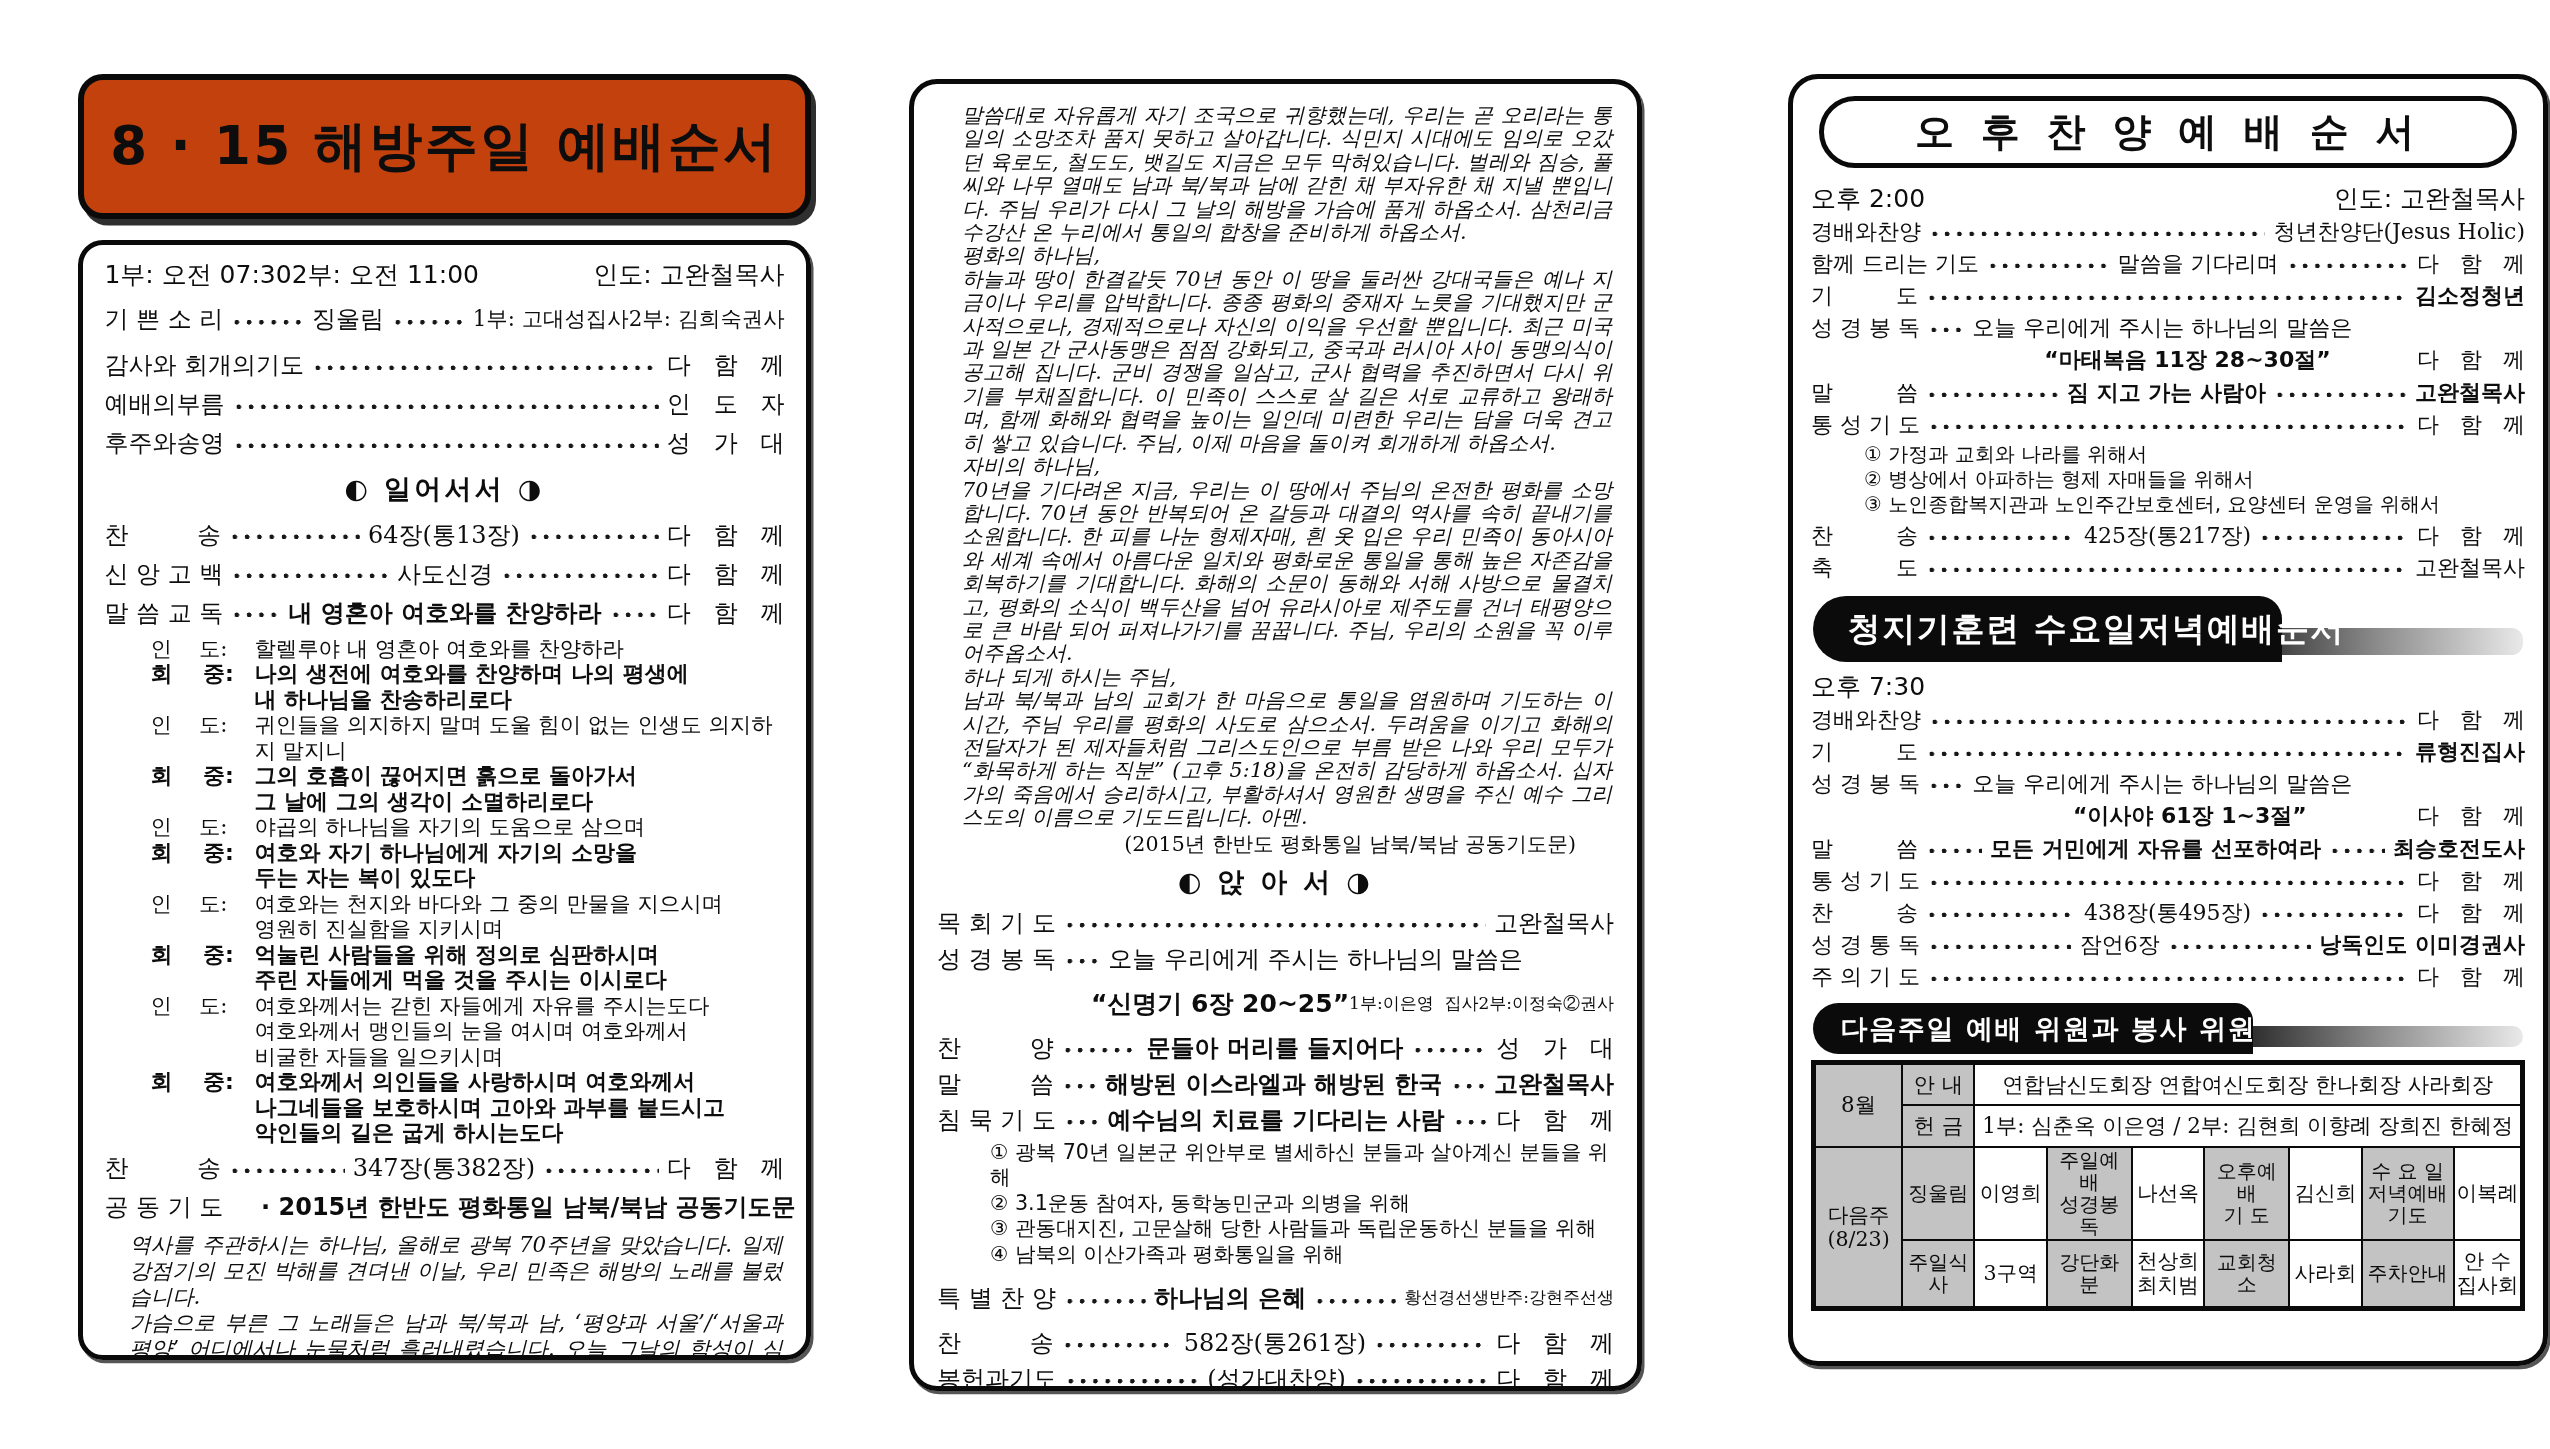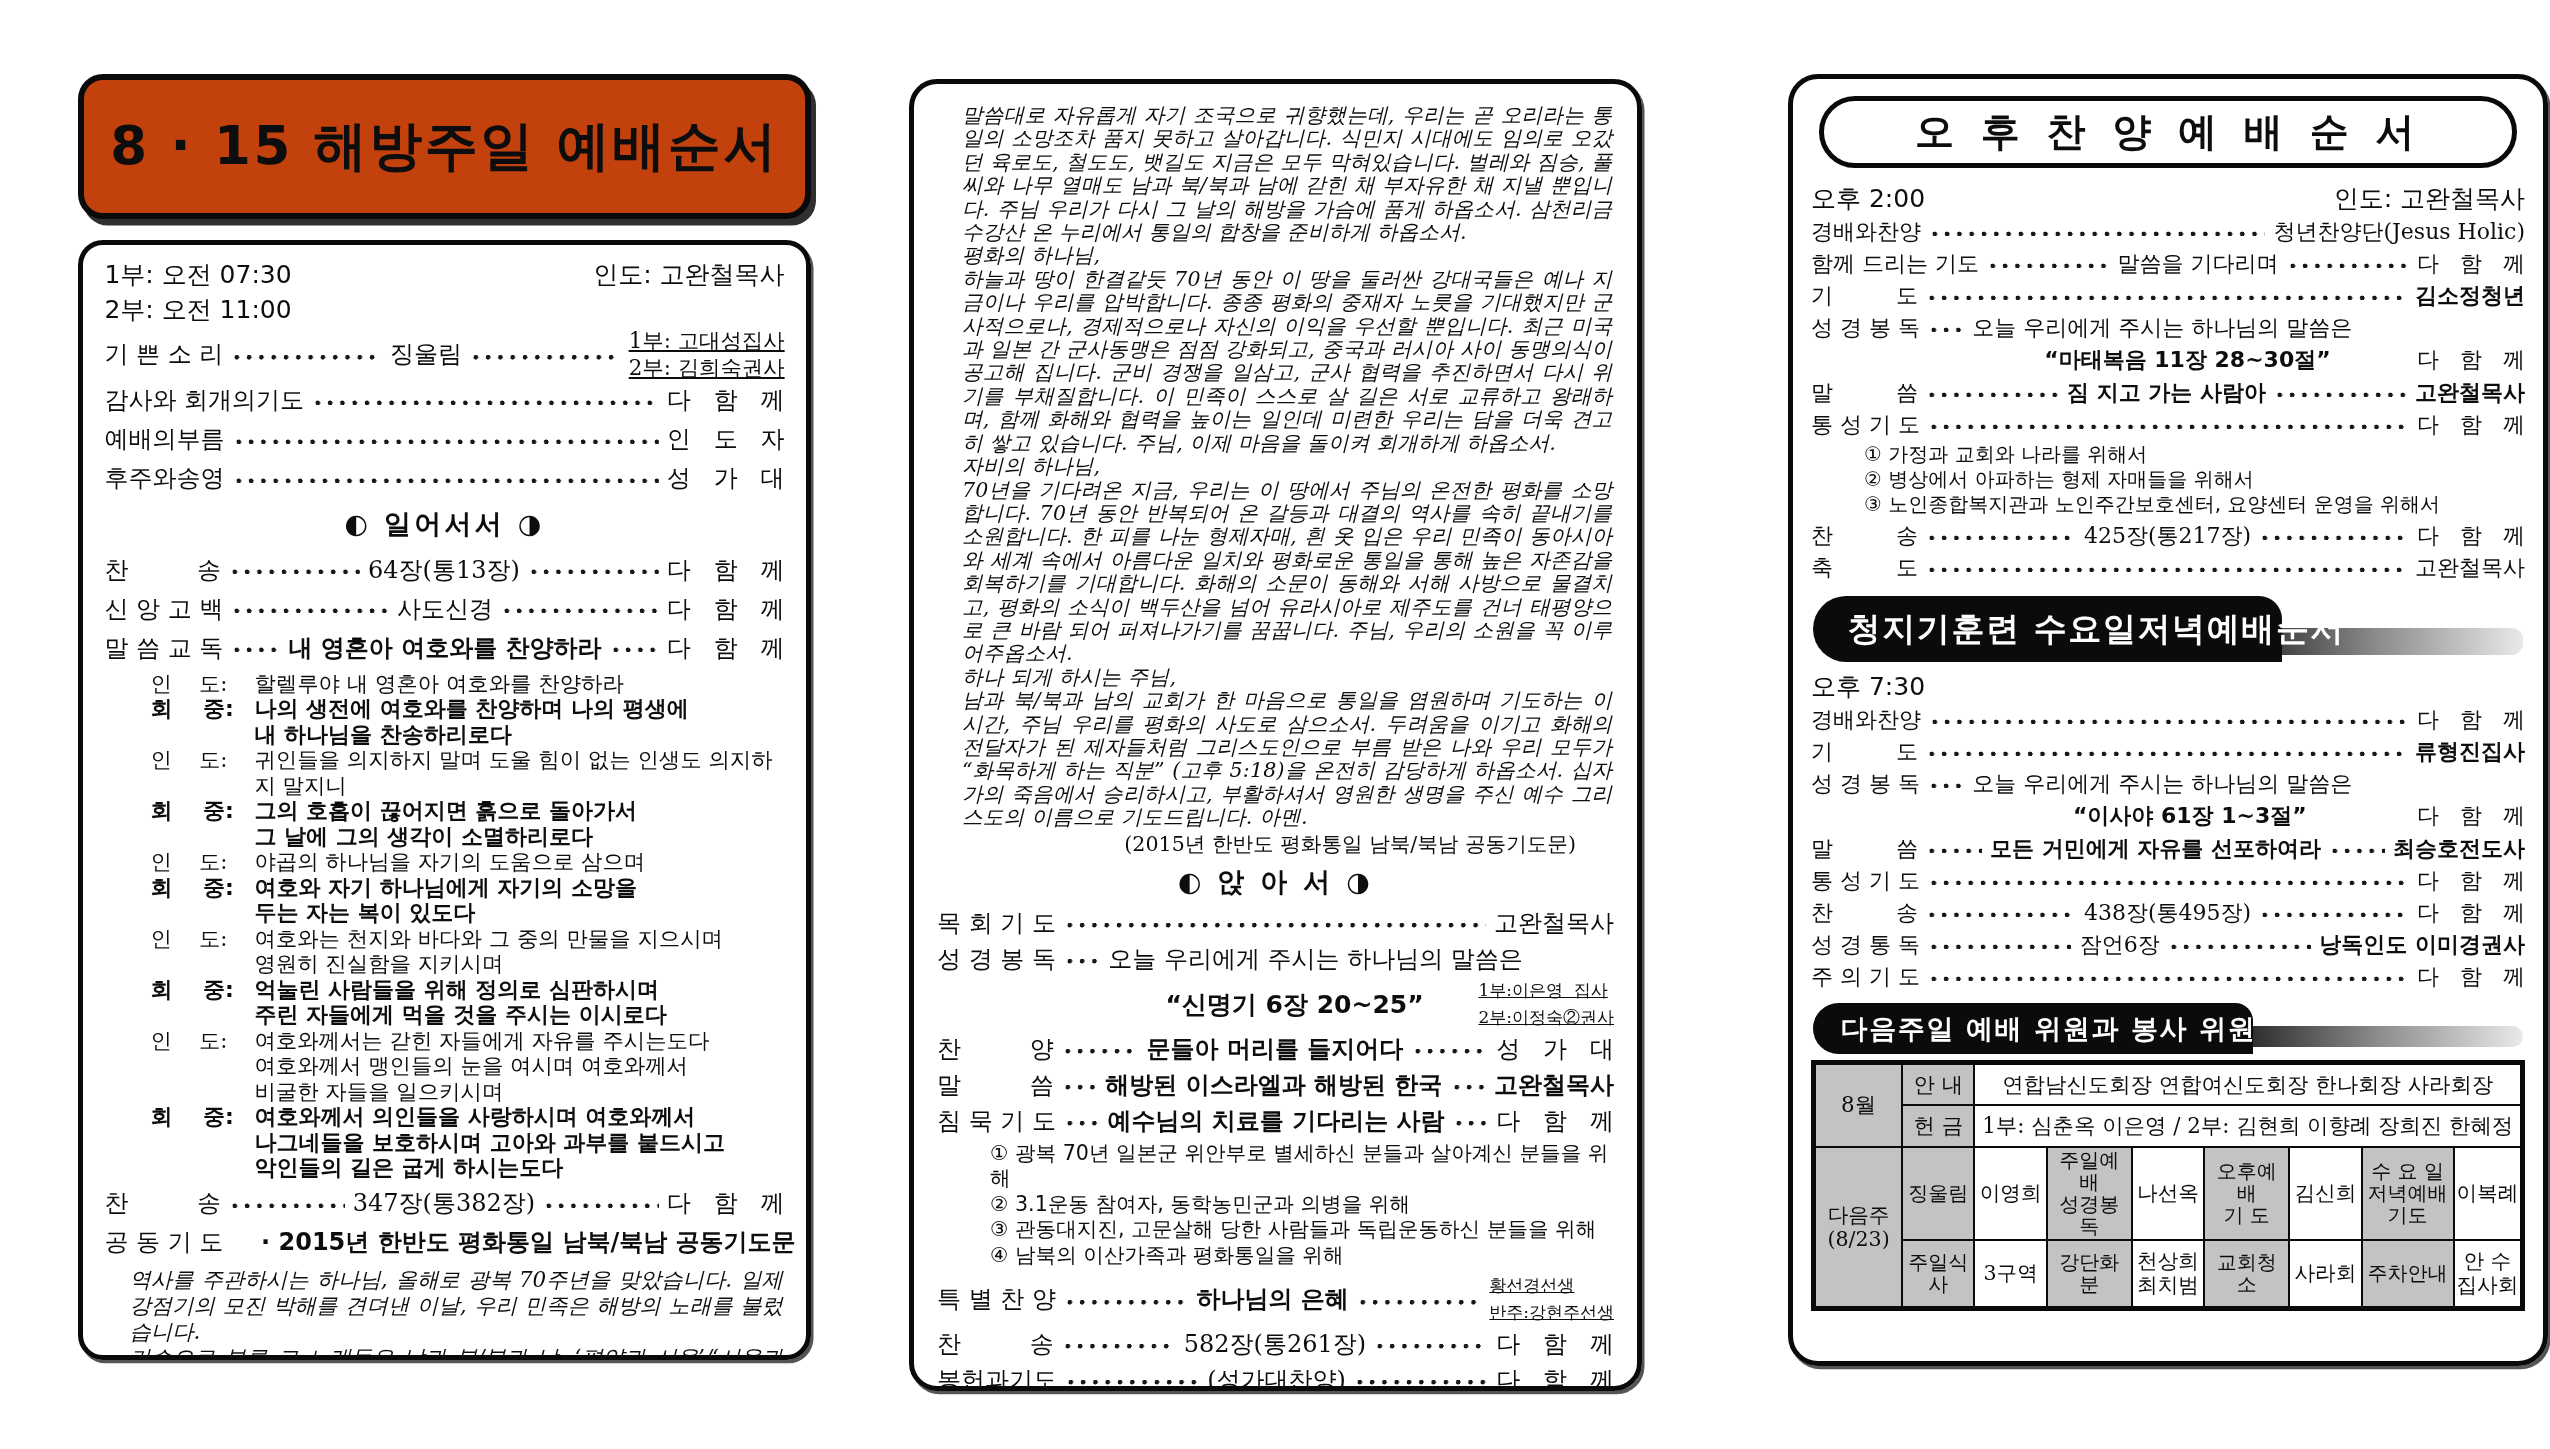--- a/index.html
+++ b/index.html
@@ -26,36 +26,36 @@
 
   .rt-box{border:5px solid #0a0a0a;border-radius:30px;height:1292px;
      padding:10px 18px;box-sizing:border-box;overflow:hidden;box-shadow:2.5px 3.3px 0 #555;}
   .rt-title{border:5.8px solid #0a0a0a;border-radius:44px;height:72px;margin:6.6px 8.2px 13px;
      display:flex;align-items:center;justify-content:center;font-size:39px;letter-spacing:6.6px;
      box-sizing:border-box;}
 
   
   .meta{display:flex;justify-content:space-between;align-items:flex-start;
      font-size:25px;line-height:35px;white-space:pre;}
-  .meta .mcol{display:flex;flex-direction:column;}
+  .meta .mcol{display:flex;flex-direction:row;}
 
   
   .orow{display:flex;align-items:center;white-space:pre;}
   #panel-left .orow{min-height:39px;font-size:24px;}
   #panel-mid  .orow{min-height:36px;font-size:24px;}
   #panel-right .orow{min-height:32px;font-size:22px;}
   .orow2{min-height:54px !important;}
   .lbl{white-space:pre;}
   .leader{flex:1;align-self:stretch;min-width:21.4px;margin:0 8.2px;
      background-image:radial-gradient(circle at 5.8px 56%, #161616 2.1px, transparent 2.6px);
      background-size:12.3px 100%;background-repeat:repeat-x;}
   .leader.nodot{background:none;}
   .ctr{white-space:pre;}
   .rgt{white-space:pre;text-align:right;}
-  .rgt2{display:flex;flex-direction:column;font-size:21.4px;line-height:27px;white-space:pre;text-decoration:underline;}
+  .rgt2{display:flex;flex-direction:row;font-size:21.4px;line-height:27px;white-space:pre;}
   #panel-mid .rgt2{font-size:17px;}
 
   .standline{text-align:center;font-size:27px;letter-spacing:3.3px;margin:6.6px 0 5px;
      font-family:"DejaVu Sans","Liberation Sans",sans-serif;font-weight:bold;}
   #panel-left .standline{margin:8.2px 0;}
 
   
   .readings{padding:3.3px 0 3.3px 46px;}
   .rd{display:flex;font-size:21.4px;line-height:25.5px;}
   .rd.b{font-size:22px;}

